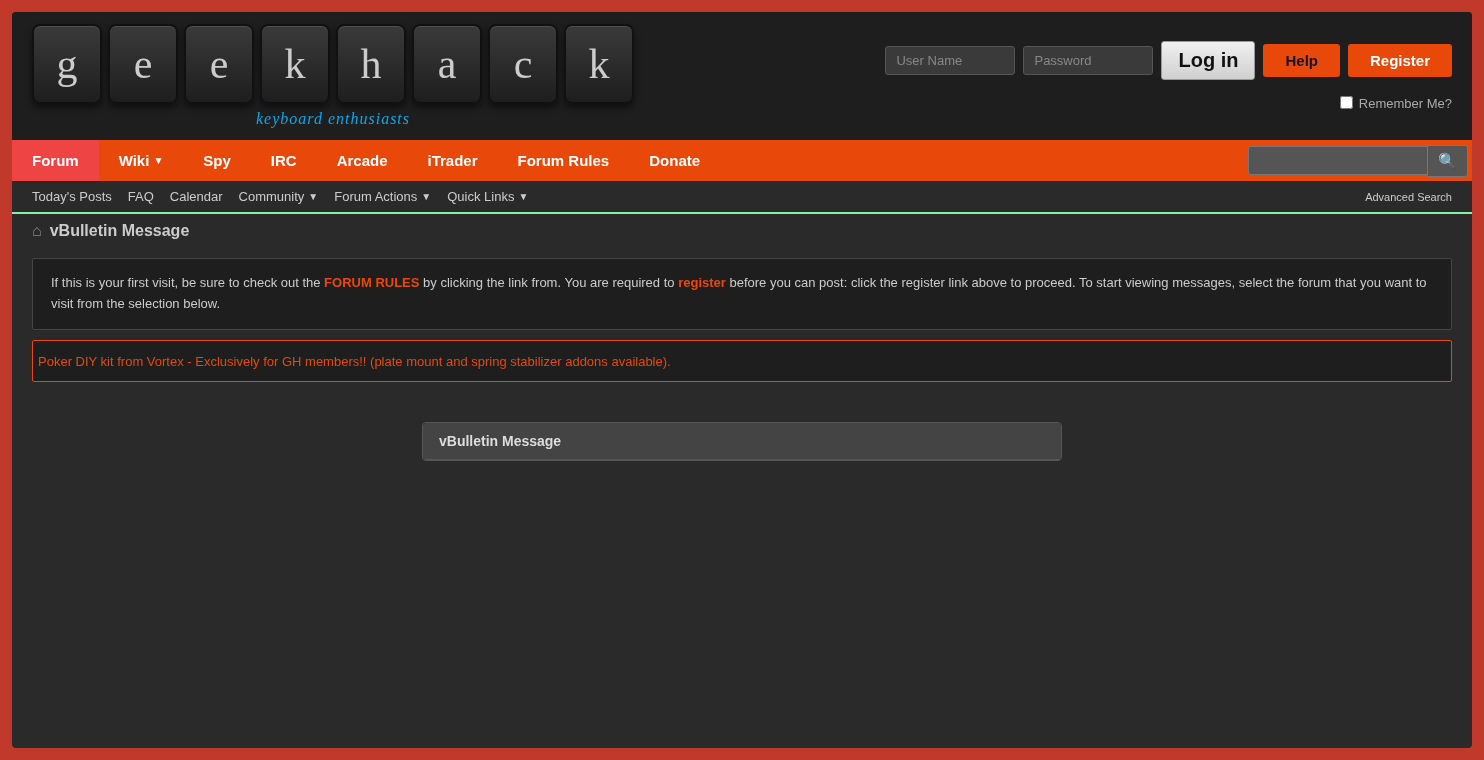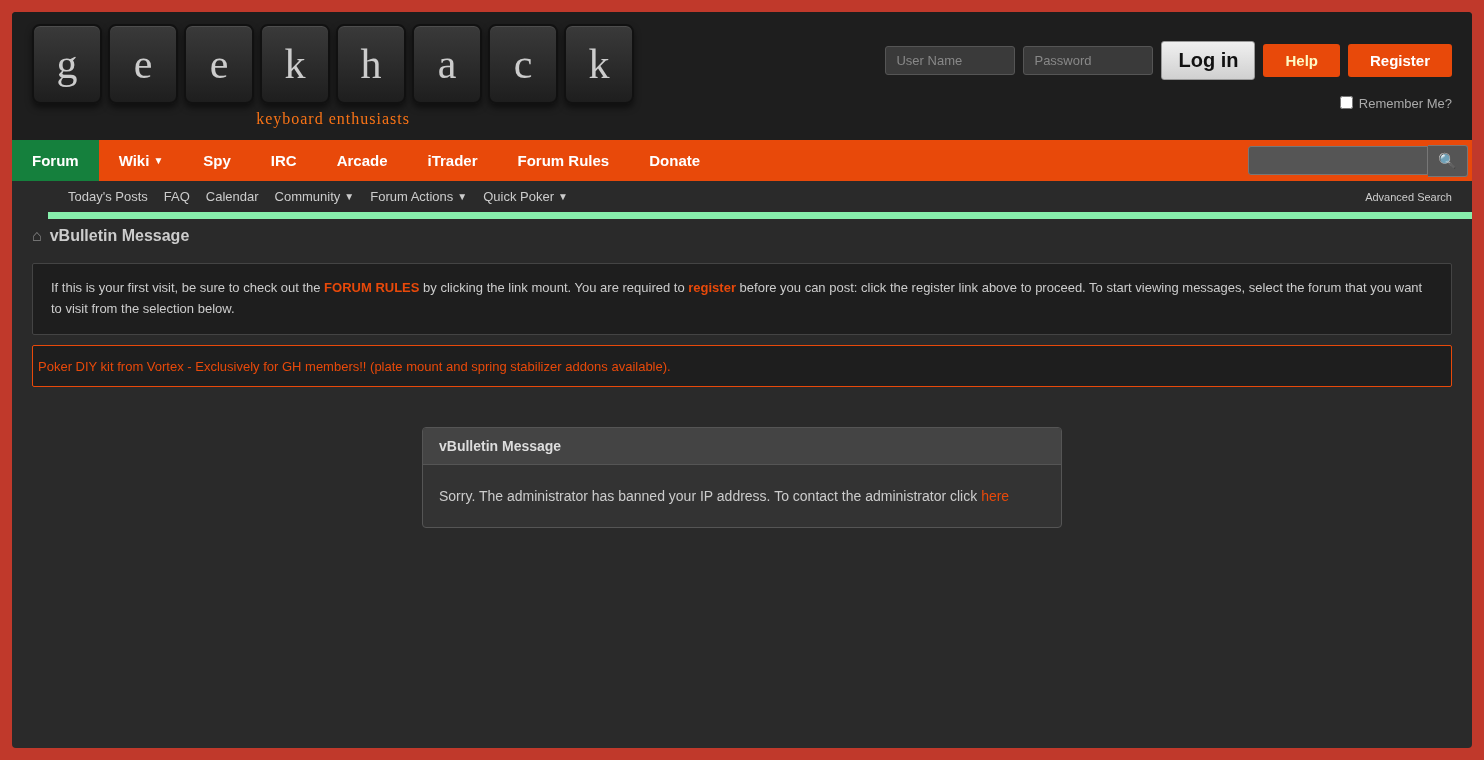--- a/index.html
+++ b/index.html
@@ -47,24 +47,25 @@
       height: 80px;
       display: flex;
       align-items: center;
       justify-content: center;
       font-size: 42px;
       font-family: Georgia, serif;
       color: #ccc;
       box-shadow: 0 4px 6px rgba(0,0,0,0.5), inset 0 1px 0 rgba(255,255,255,0.1);
     }
     .tagline {
-      color: #f97316;
+      color: #0ea5e9;
       font-size: 16px;
       font-family: Georgia, serif;
       letter-spacing: 1px;
+      font-style: italic;
     }
     .login-area {
       display: flex;
       flex-direction: column;
       gap: 16px;
       align-items: flex-end;
     }
     .login-row {
       display: flex;
       gap: 8px;
@@ -91,21 +92,21 @@
       color: #111;
     }
     .help-btn {
       background: #e8490a;
       border: none;
       padding: 8px 22px;
       font-weight: bold;
       font-size: 15px;
       cursor: pointer;
       border-radius: 3px;
-      color: #fef9c3;
+      color: #0f172a;
     }
     .register-btn {
       background: #e8490a;
       border: none;
       padding: 8px 22px;
       font-weight: bold;
       font-size: 15px;
       cursor: pointer;
       border-radius: 3px;
       color: white;
@@ -129,21 +130,21 @@
       font-weight: bold;
       font-size: 15px;
       cursor: pointer;
       text-decoration: none;
       display: flex;
       align-items: center;
       gap: 4px;
       white-space: nowrap;
     }
     .nav-item.active {
-      background: #15803d;
+      background: #ef4444;
       color: white;
     }
     .nav-search {
       margin-left: auto;
       display: flex;
       align-items: center;
       padding-right: 4px;
     }
     .nav-search-input {
       background: #555;
@@ -160,26 +161,25 @@
       border-left: none;
       padding: 6px 10px;
       cursor: pointer;
       border-radius: 0 3px 3px 0;
       color: white;
       font-size: 15px;
     }
     
     .sub-nav {
       background: #2a2a2a;
-      border-bottom: 7px solid #86efac;
+      border-bottom: 2px solid #86efac;
       padding: 8px 20px;
       display: flex;
       align-items: center;
       justify-content: space-between;
-      margin-left: 36px;
     }
     .sub-nav-left {
       display: flex;
       gap: 16px;
       align-items: center;
     }
     .sub-nav-item {
       color: #ccc;
       text-decoration: none;
       font-size: 13px;
@@ -341,46 +341,43 @@
         <a class="sub-nav-item">Calendar</a>
         <a class="sub-nav-item">
           <span>Community</span>
           <span class="chevron">▼</span>
         </a>
         <a class="sub-nav-item">
           <span>Forum Actions</span>
           <span class="chevron">▼</span>
         </a>
         <a class="sub-nav-item">
-          <span>Quick Poker</span>
+          <span>Quick Links</span>
           <span class="chevron">▼</span>
         </a>
       </div>
       <div class="sub-nav-right">Advanced Search</div>
     </div>
 
     <div class="breadcrumb-bar">
       <span class="home-icon">⌂</span>
       <span class="page-title">vBulletin Message</span>
     </div>
 
     <div class="content">
 
       <div class="info-box">
-        <span>If this is your first visit, be sure to check out the </span><a class="forum-rules-link">FORUM RULES</a><span> by clicking the link mount. You are required to </span><a class="register-link">register</a><span> before you can post: click the register link above to proceed. To start viewing messages, select the forum that you want to visit from the selection below.</span>
+        <span>If this is your first visit, be sure to check out the </span><a class="forum-rules-link">FORUM RULES</a><span> by clicking the link from. You are required to </span><a class="register-link">register</a><span> before you can post: click the register link above to proceed. To start viewing messages, select the forum that you want to visit from the selection below.</span>
       </div>
 
       <div class="notice-box">
         <a class="notice-link">Poker DIY kit from Vortex - Exclusively for GH members!! (plate mount and spring stabilizer addons available).</a>
       </div>
 
       <div class="message-container">
         <div class="message-box">
           <div class="message-box-header">vBulletin Message</div>
-          <div class="message-box-body">
-            <span>Sorry. The administrator has banned your IP address. To contact the administrator click </span><a class="here-link">here</a>
-          </div>
         </div>
       </div>
     </div>
 
   </div>
 </div>
 
 </body></html>

